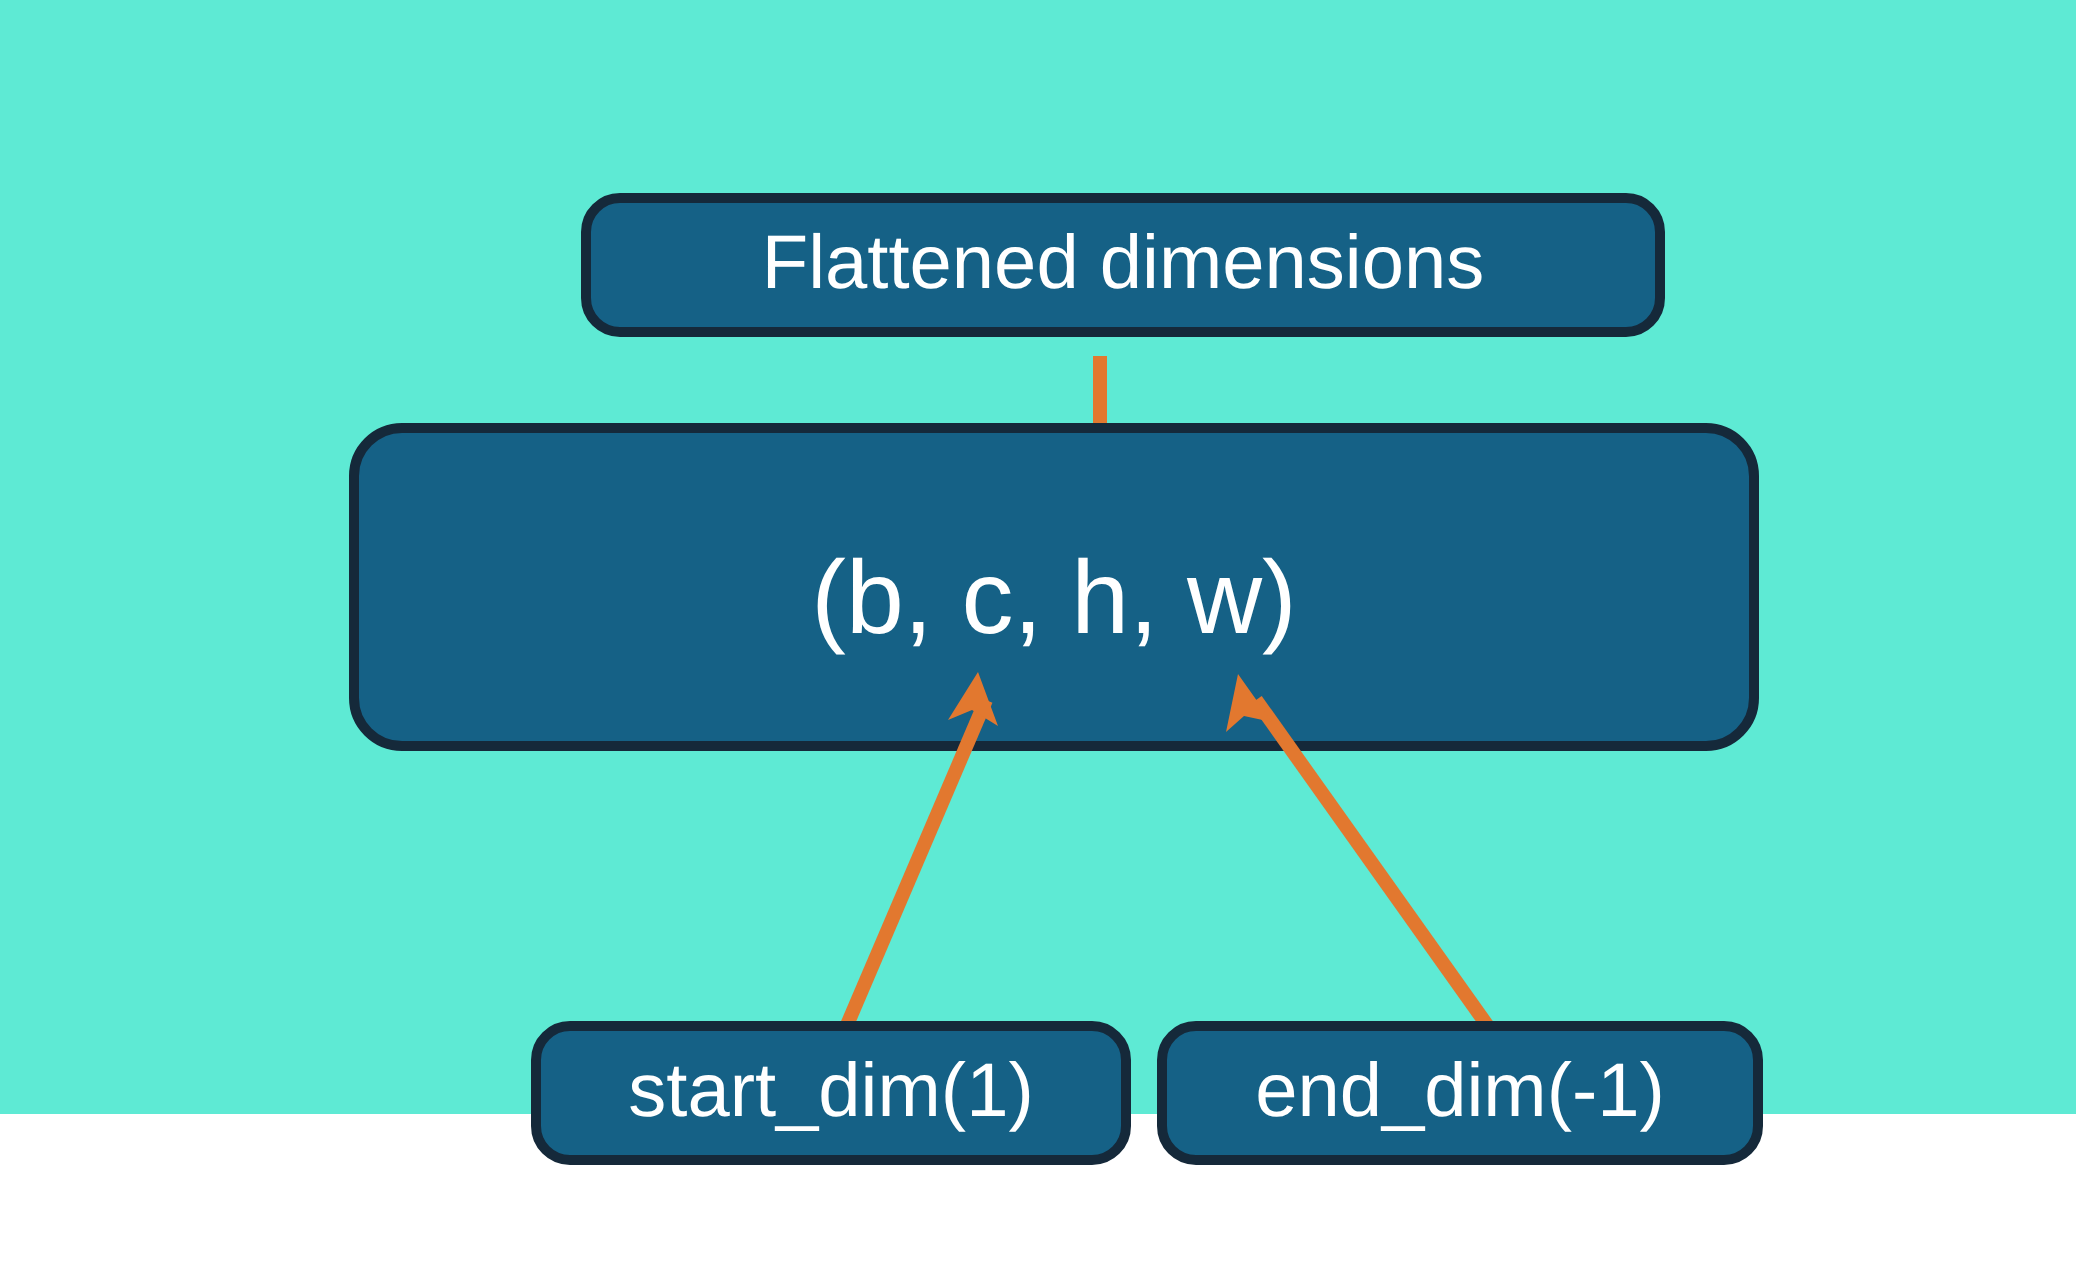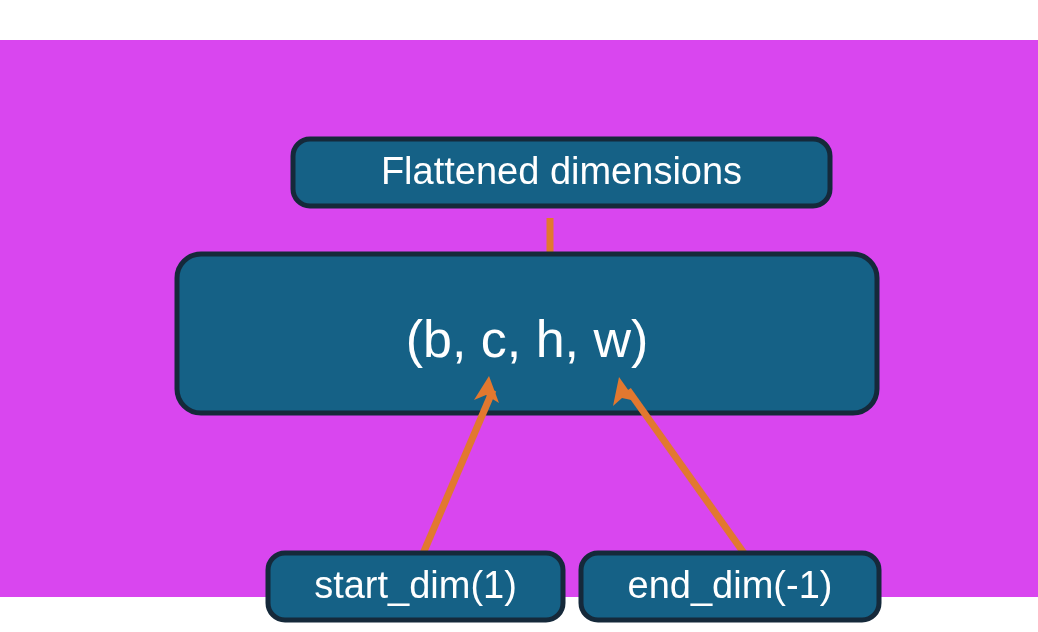--- a/index.html
+++ b/index.html
@@ -11,22 +11,21 @@
   body {
     width: 1038px;
     height: 632px;
     overflow: hidden;
     font-family: "Liberation Sans", sans-serif;
   }
   #diagram-root {
     position: relative;
     width: 1038px;
     height: 557px;
-    background: #d946ef;
-    margin-top: 40px;
+    background: #5eead4;
   }
   svg.diagram-canvas {
     position: absolute;
     top: 0;
     left: 0;
     width: 1038px;
     height: 632px;
     display: block;
   }
   .node-box-shape {

